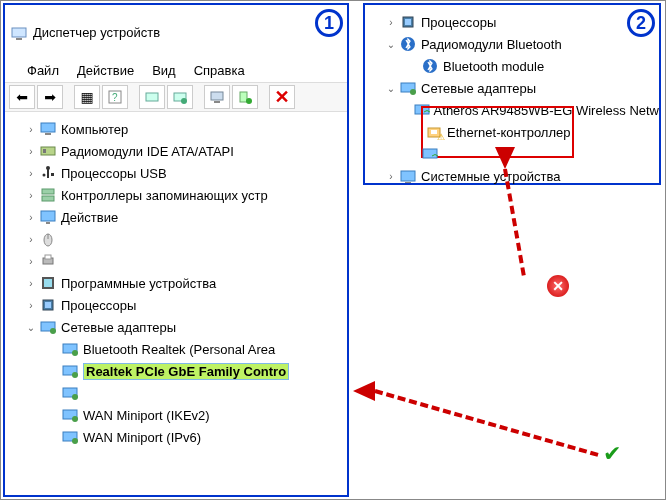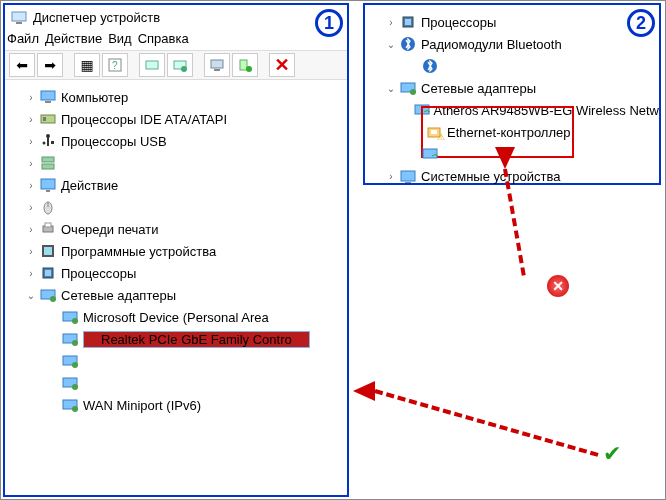--- a/index.html
+++ b/index.html
@@ -4,36 +4,36 @@
 <style>
   * { box-sizing: border-box; margin: 0; padding: 0; }
   body { font-family: "Segoe UI", Tahoma, sans-serif; font-size: 13px; background: #fff; width: 666px; height: 500px; position: relative; overflow: hidden; border: 1px solid #888; }
 
   .panel { position: absolute; background: #fff; border: 2px solid #0033cc; }
   .panel-left { left: 2px; top: 2px; width: 346px; height: 494px; }
   .panel-right { left: 362px; top: 2px; width: 298px; height: 182px; }
 
   .badge { position: absolute; top: 4px; right: 4px; width: 28px; height: 28px; border: 3px solid #0033cc; border-radius: 50%; background: #fff; display: flex; align-items: center; justify-content: center; font-weight: bold; color: #0033cc; font-size: 18px; z-index: 10; }
 
-  .title-row { display: flex; align-items: flex-end; padding: 4px 6px; gap: 6px; }
+  .title-row { display: flex; align-items: flex-start; padding: 20px 6px; gap: 6px; }
   .title-row .ticon { width: 16px; height: 16px; }
-  .menu-row { display: flex; gap: 6px; padding: 2px 2px 4px; }
+  .menu-row { display: flex; gap: 18px; padding: 2px 22px 4px; }
   .menu-row span { cursor: default; }
   .toolbar { display: flex; align-items: center; gap: 2px; padding: 2px 4px; border-top: 1px solid #ddd; border-bottom: 1px solid #ddd; background: #f7f7f7; }
   .tbtn { width: 26px; height: 24px; border: 1px solid #ccc; background: #fff; display: flex; align-items: center; justify-content: center; font-size: 14px; }
   .tsep { width: 7px; }
   .tbtn.red { color: #d00; font-weight: bold; font-size: 18px; }
 
   .tree { padding: 6px 0 6px 6px; overflow: hidden; }
   .node { display: flex; align-items: center; height: 22px; white-space: nowrap; }
   .indent0 { padding-left: 14px; }
   .indent1 { padding-left: 36px; }
   .caret { width: 12px; display: inline-flex; justify-content: center; color: #666; font-size: 10px; margin-right: 2px; }
   .dicon { width: 18px; height: 16px; display: inline-flex; align-items: center; justify-content: center; margin-right: 4px; }
-  .selected { background: #b91c1c; border: 1px solid #7fb8e8; padding: 0 17px; }
+  .selected { background: #bef264; border: 1px solid #7fb8e8; padding: 0 2px; font-weight: bold; }
   .warn-overlay { position: relative; }
   .warn-overlay::after { content: "⚠"; position: absolute; bottom: -2px; right: -2px; font-size: 9px; color: #e6a800; }
 
   .redbox { border: 2px solid #d00; padding: 16px 2px; display: inline-flex; align-items: center; }
   .arrow-head { position: absolute; width: 0; height: 0; }
   .dash-line { position: absolute; border-top: 4px dashed #c00; transform-origin: left center; }
 
   .red-arrow-head { left: 352px; top: 380px; border-right: 22px solid #c00; border-top: 10px solid transparent; border-bottom: 10px solid transparent; }
   .red-line { left: 374px; top: 388px; width: 232px; transform: rotate(16deg); }
   .check-green { position: absolute; left: 602px; top: 440px; font-size: 22px; color: #1a9c1a; }
@@ -119,21 +119,21 @@
         <span>Компьютер</span>
       </div>
       <div class="node indent0">
         <span class="caret">›</span>
         <span class="dicon">
           <svg width="16" height="16" viewBox="0 0 16 16">
             <rect x="1" y="4" width="14" height="8" fill="#b8d48a" stroke="#6a8a4a"></rect>
             <rect x="3" y="6" width="3" height="4" fill="#777"></rect>
           </svg>
         </span>
-        <span>Процессоры IDE ATA/ATAPI</span>
+        <span>Радиомодули IDE ATA/ATAPI</span>
       </div>
       <div class="node indent0">
         <span class="caret">›</span>
         <span class="dicon">
           <svg width="16" height="16" viewBox="0 0 16 16">
             <circle cx="8" cy="3" r="2" fill="#333"></circle>
             <rect x="7" y="4" width="2" height="9" fill="#333"></rect>
             <circle cx="4" cy="10" r="1.5" fill="#333"></circle>
             <rect x="11" y="8" width="3" height="3" fill="#333"></rect>
           </svg>
@@ -141,20 +141,21 @@
         <span>Процессоры USB</span>
       </div>
       <div class="node indent0">
         <span class="caret">›</span>
         <span class="dicon">
           <svg width="16" height="16" viewBox="0 0 16 16">
             <rect x="2" y="2" width="12" height="5" fill="#9bd0a8" stroke="#5a9a6a"></rect>
             <rect x="2" y="9" width="12" height="5" fill="#9bd0a8" stroke="#5a9a6a"></rect>
           </svg>
         </span>
+        <span>Контроллеры запоминающих устр</span>
       </div>
       <div class="node indent0">
         <span class="caret">›</span>
         <span class="dicon">
           <svg width="16" height="16" viewBox="0 0 16 16">
             <rect x="1" y="2" width="14" height="10" fill="#7fc3ff" stroke="#3a7fc0"></rect>
             <rect x="6" y="13" width="4" height="2" fill="#888"></rect>
           </svg>
         </span>
         <span>Действие</span>
@@ -169,21 +170,20 @@
         </span>
       </div>
       <div class="node indent0">
         <span class="caret">›</span>
         <span class="dicon">
           <svg width="16" height="16" viewBox="0 0 16 16">
             <rect x="3" y="5" width="10" height="6" fill="#bbb" stroke="#777"></rect>
             <rect x="5" y="2" width="6" height="4" fill="#fff" stroke="#999"></rect>
           </svg>
         </span>
-        <span>Очереди печати</span>
       </div>
       <div class="node indent0">
         <span class="caret">›</span>
         <span class="dicon">
           <svg width="16" height="16" viewBox="0 0 16 16">
             <rect x="2" y="2" width="12" height="12" fill="#555"></rect>
             <rect x="4" y="4" width="8" height="8" fill="#9de"></rect>
           </svg>
         </span>
         <span>Программные устройства</span>
@@ -209,21 +209,21 @@
         <span>Сетевые адаптеры</span>
       </div>
       <div class="node indent1">
         <span class="caret"></span>
         <span class="dicon">
           <svg width="16" height="16" viewBox="0 0 16 16">
             <rect x="1" y="3" width="14" height="9" fill="#7fc3ff" stroke="#3a7fc0"></rect>
             <circle cx="13" cy="12" r="3" fill="#4a9f4a"></circle>
           </svg>
         </span>
-        <span class="">Microsoft Device (Personal Area</span>
+        <span class="">Bluetooth Realtek (Personal Area</span>
       </div>
       <div class="node indent1">
         <span class="caret"></span>
         <span class="dicon">
           <svg width="16" height="16" viewBox="0 0 16 16">
             <rect x="1" y="3" width="14" height="9" fill="#7fc3ff" stroke="#3a7fc0"></rect>
             <circle cx="13" cy="12" r="3" fill="#4a9f4a"></circle>
           </svg>
         </span>
         <span class="selected">Realtek PCIe GbE Family Contro</span>
@@ -238,20 +238,21 @@
         </span>
       </div>
       <div class="node indent1">
         <span class="caret"></span>
         <span class="dicon">
           <svg width="16" height="16" viewBox="0 0 16 16">
             <rect x="1" y="3" width="14" height="9" fill="#7fc3ff" stroke="#3a7fc0"></rect>
             <circle cx="13" cy="12" r="3" fill="#4a9f4a"></circle>
           </svg>
         </span>
+        <span class="">WAN Miniport (IKEv2)</span>
       </div>
       <div class="node indent1">
         <span class="caret"></span>
         <span class="dicon">
           <svg width="16" height="16" viewBox="0 0 16 16">
             <rect x="1" y="3" width="14" height="9" fill="#7fc3ff" stroke="#3a7fc0"></rect>
             <circle cx="13" cy="12" r="3" fill="#4a9f4a"></circle>
           </svg>
         </span>
         <span class="">WAN Miniport (IPv6)</span>
@@ -283,20 +284,21 @@
         <span>Радиомодули Bluetooth</span>
       </div>
       <div class="node indent1">
         <span class="caret"></span>
         <span class="dicon">
           <svg width="16" height="16" viewBox="0 0 16 16">
             <circle cx="8" cy="8" r="7" fill="#2a6fc8"></circle>
             <path d="M6 4 L10 11 L8 13 L8 3 L10 5 L6 12" stroke="#fff" fill="none" stroke-width="1.3"></path>
           </svg>
         </span>
+        <span>Bluetooth module</span>
       </div>
       <div class="node indent0">
         <span class="caret">⌄</span>
         <span class="dicon">
           <svg width="16" height="16" viewBox="0 0 16 16">
             <rect x="1" y="3" width="14" height="9" fill="#7fc3ff" stroke="#3a7fc0"></rect>
             <circle cx="13" cy="12" r="3" fill="#4a9f4a"></circle>
           </svg>
         </span>
         <span>Сетевые адаптеры</span>

